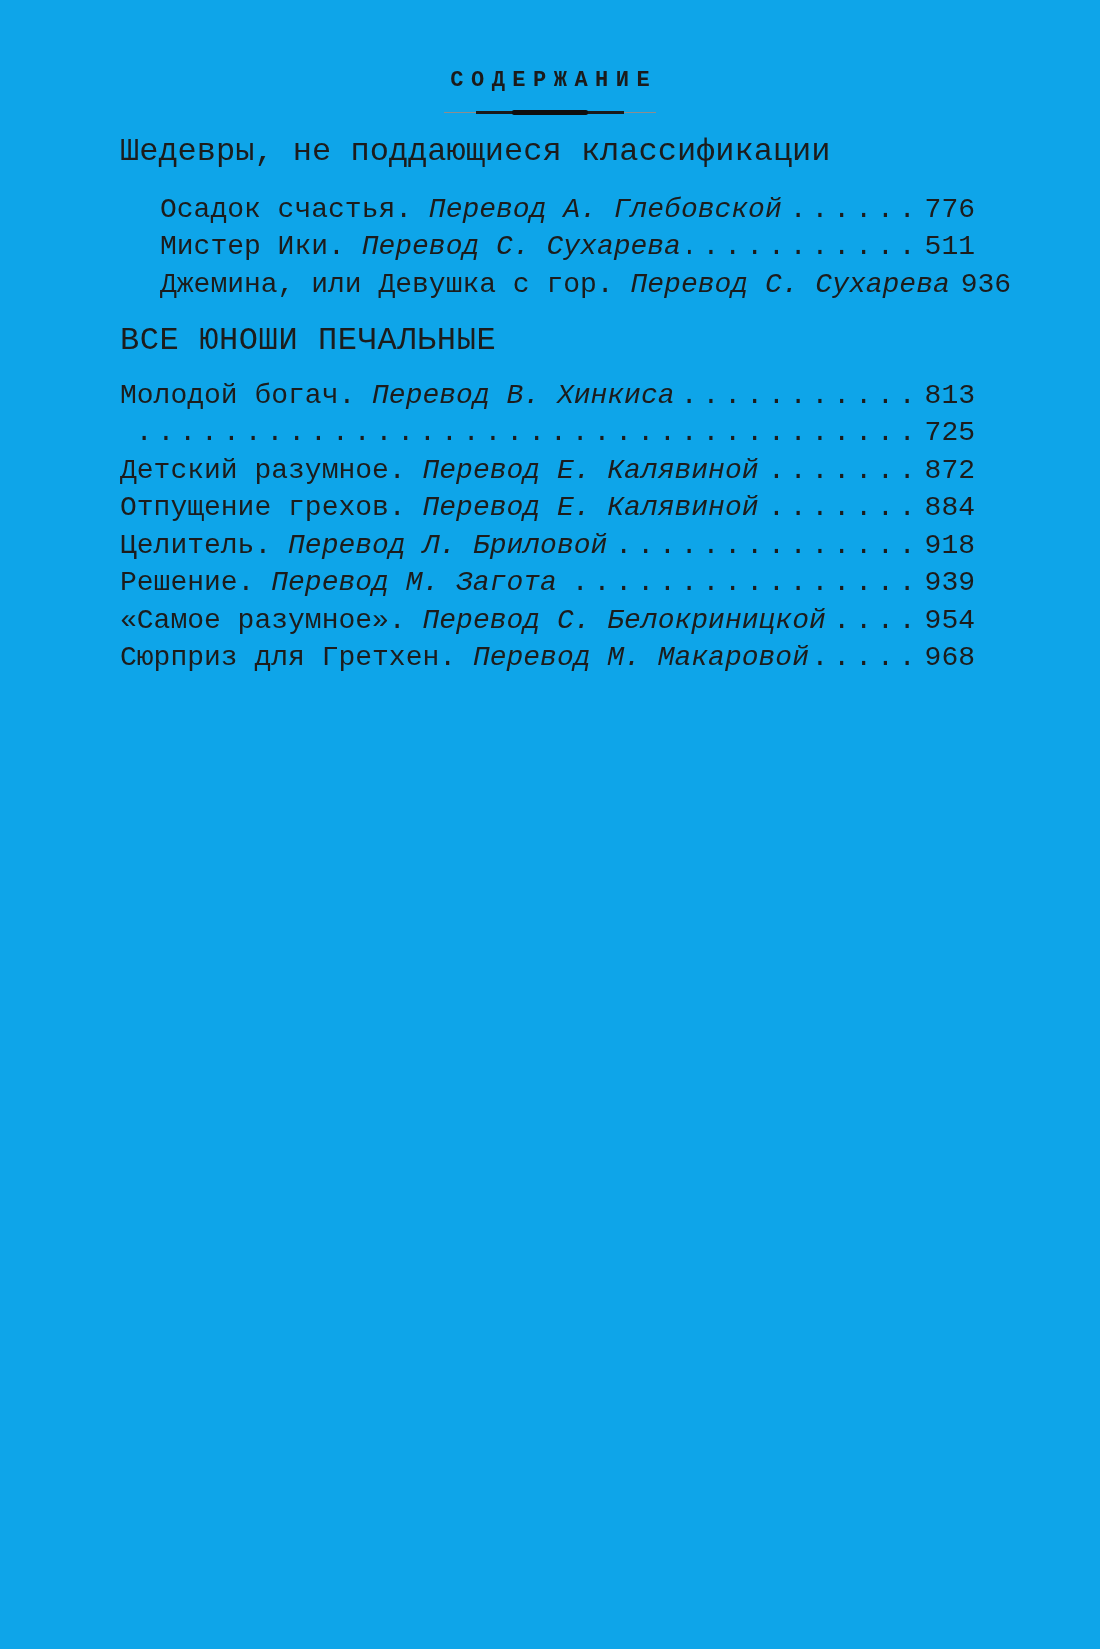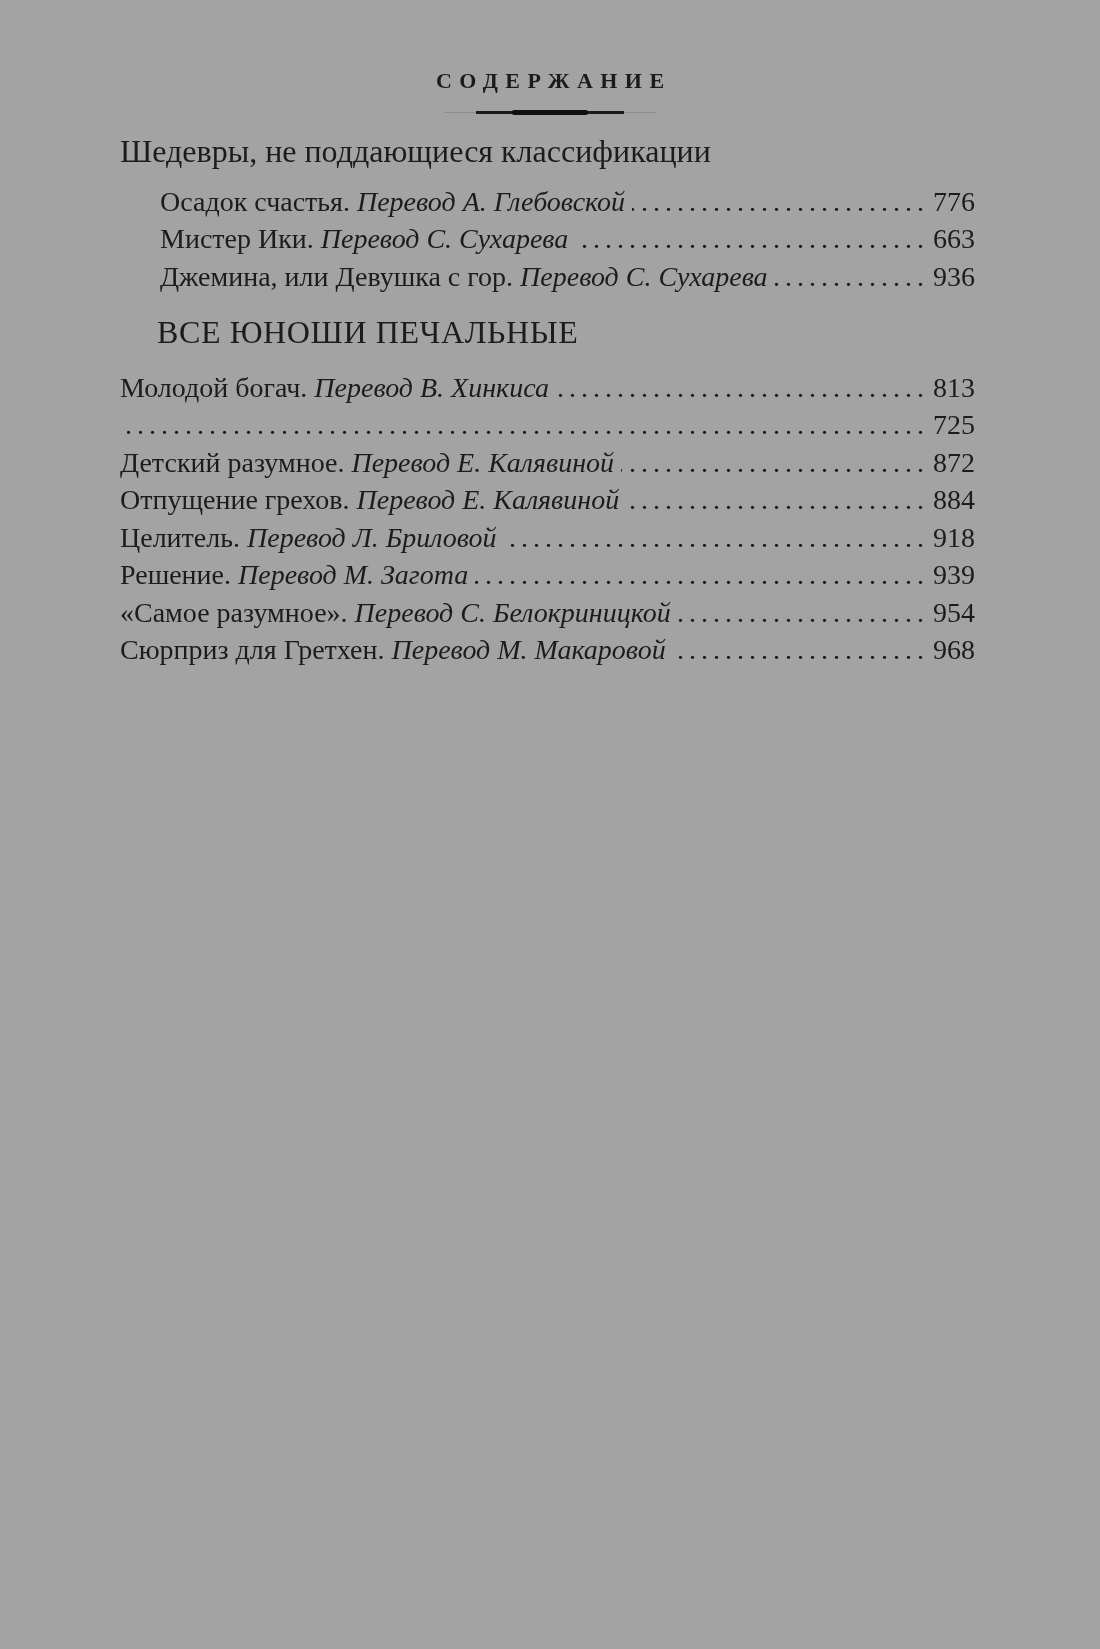--- a/index.html
+++ b/index.html
@@ -1,24 +1,24 @@
 <!DOCTYPE html>
 <html lang="ru"><head>
 <meta charset="utf-8">
 <style>
   html, body { margin: 0; padding: 0; background: #e8e8e8; }
   .page {
     position: relative;
     width: 1100px;
     height: 1649px;
     margin: 0 auto;
-    background: #a3a3a3;
+    background: #0ea5e9;
     box-sizing: border-box;
     padding-top: 66px;
-    font-family: Liberation Serif, serif;
+    font-family: Liberation Mono, monospace;
     color: #1c1c1c;
     overflow: hidden;
   }
 
   
   .doc-title {
     margin: 0;
     text-align: center;
     font-size: 22px;
     font-weight: bold;
@@ -51,24 +51,24 @@
     margin: 18px 125px 0 120px;
     font-size: 28px;
     line-height: 37.5px;
   }
   .section-heading {
     font-weight: normal;
     margin: 0;
     font-size: 32px;
     white-space: nowrap;
   }
-  .section-heading.caps { letter-spacing: 0.6px; margin-left: 37px; }
+  .section-heading.caps { letter-spacing: 0.6px; }
   .section + .section .section-heading { margin-top: 19px; }
 
-  .entries { margin-top: 12px; }
+  .entries { margin-top: 20px; }
   .section + .section .entries { margin-top: 17px; }
   .entries.indented .toc-row { padding-left: 40px; }
 
   .toc-row {
     display: flex;
     align-items: baseline;
     height: 37.5px;
   }
   .toc-row .entry-text { white-space: nowrap; flex: 0 0 auto; }
   .toc-row .entry-title { }
@@ -107,21 +107,21 @@
         <div class="section-heading">Шедевры, не поддающиеся классификации</div>
         <div class="entries indented">
           <div class="toc-row">
             <span class="entry-text"><span class="entry-title">Осадок счастья.</span> <span class="entry-translator">Перевод А. Глебовской</span></span>
             <span class="leader"></span>
             <span class="entry-page">776</span>
           </div>
           <div class="toc-row">
             <span class="entry-text"><span class="entry-title">Мистер Ики.</span> <span class="entry-translator">Перевод С. Сухарева</span></span>
             <span class="leader"></span>
-            <span class="entry-page">663</span>
+            <span class="entry-page">511</span>
           </div>
           <div class="toc-row">
             <span class="entry-text"><span class="entry-title">Джемина, или Девушка с гор.</span> <span class="entry-translator">Перевод С. Сухарева</span></span>
             <span class="leader"></span>
             <span class="entry-page">936</span>
           </div>
         </div>
       </div>
       <div class="section">
         <div class="section-heading caps">ВСЕ ЮНОШИ ПЕЧАЛЬНЫЕ</div>

